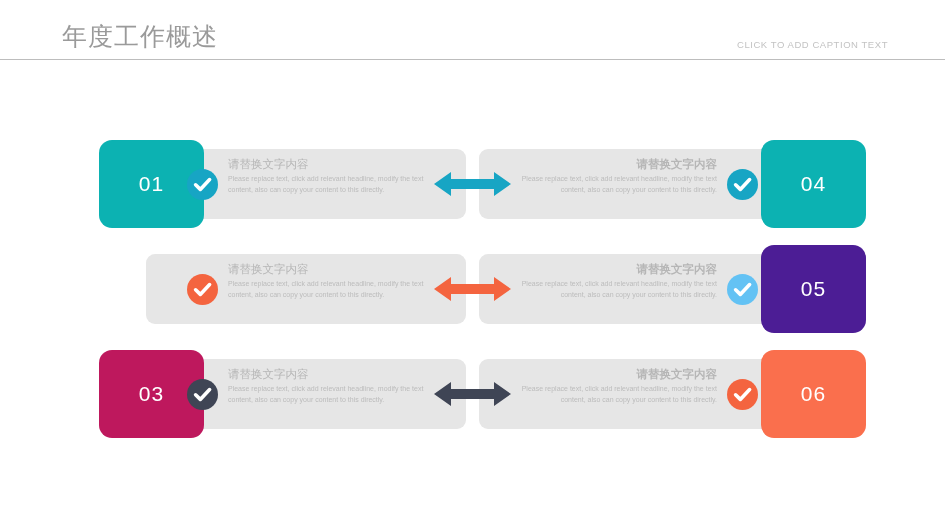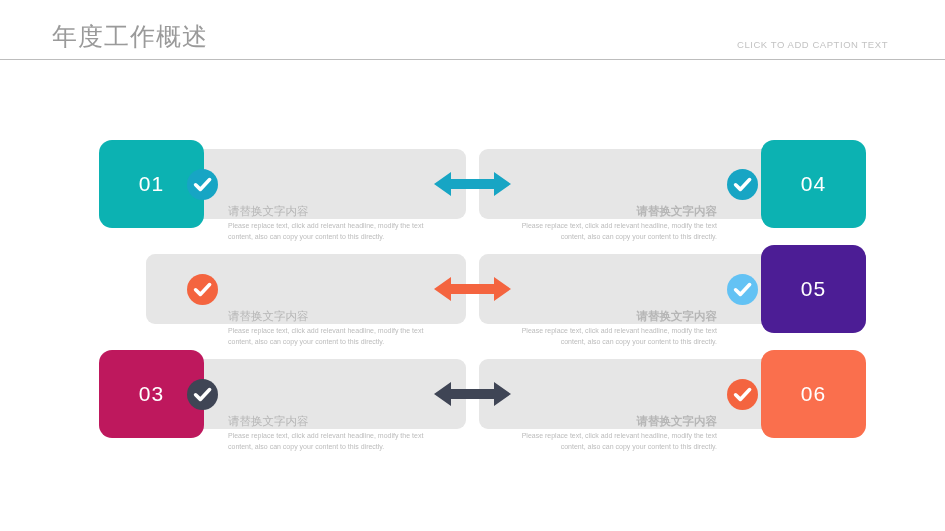--- a/index.html
+++ b/index.html
@@ -19,21 +19,21 @@
   
   .slide-header {
     position: absolute;
     left: 0; top: 0;
     width: 945px;
     height: 60px;
   }
 
   .header-title {
     position: absolute;
-    left: 52px;
+    left: 62px;
     top: 20px;
     font-size: 25px;
     color: #9a9a9a;
     letter-spacing: 1px;
     line-height: 32px;
     white-space: nowrap;
   }
 
   .header-caption {
     position: absolute;
@@ -135,21 +135,20 @@
   }
   .side-left  .text-block { left: 157px; text-align: left; }
   .side-right .text-block { right: 157px; text-align: right; }
 
   .text-heading {
     font-size: 11.5px;
     color: #b6b6b6;
     line-height: 15px;
     margin-bottom: 2px;
     white-space: nowrap;
-    margin-top: 47px;
   }
   .side-right .text-heading {
     font-weight: bold;
     color: #b0b0b0;
   }
 
   .text-body {
     font-size: 7px;
     color: #bcbcbc;
     line-height: 10.5px;

